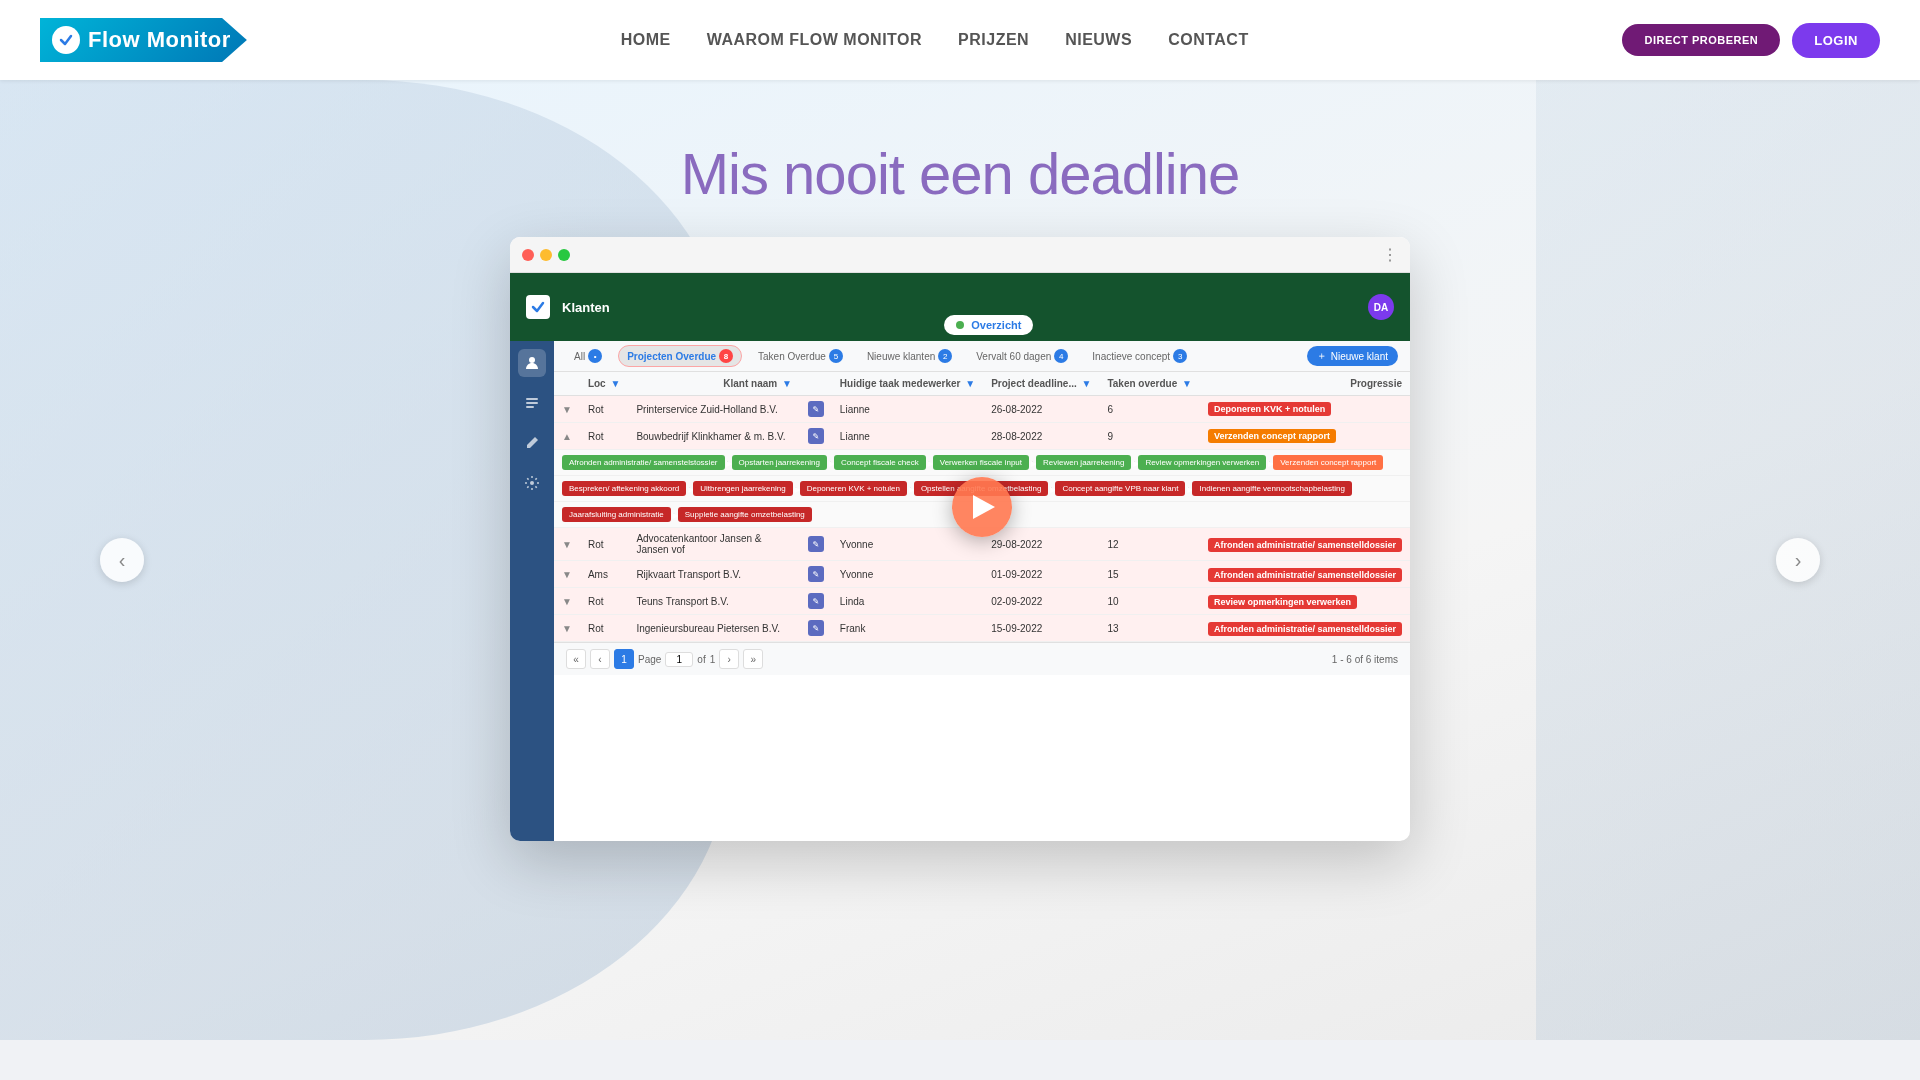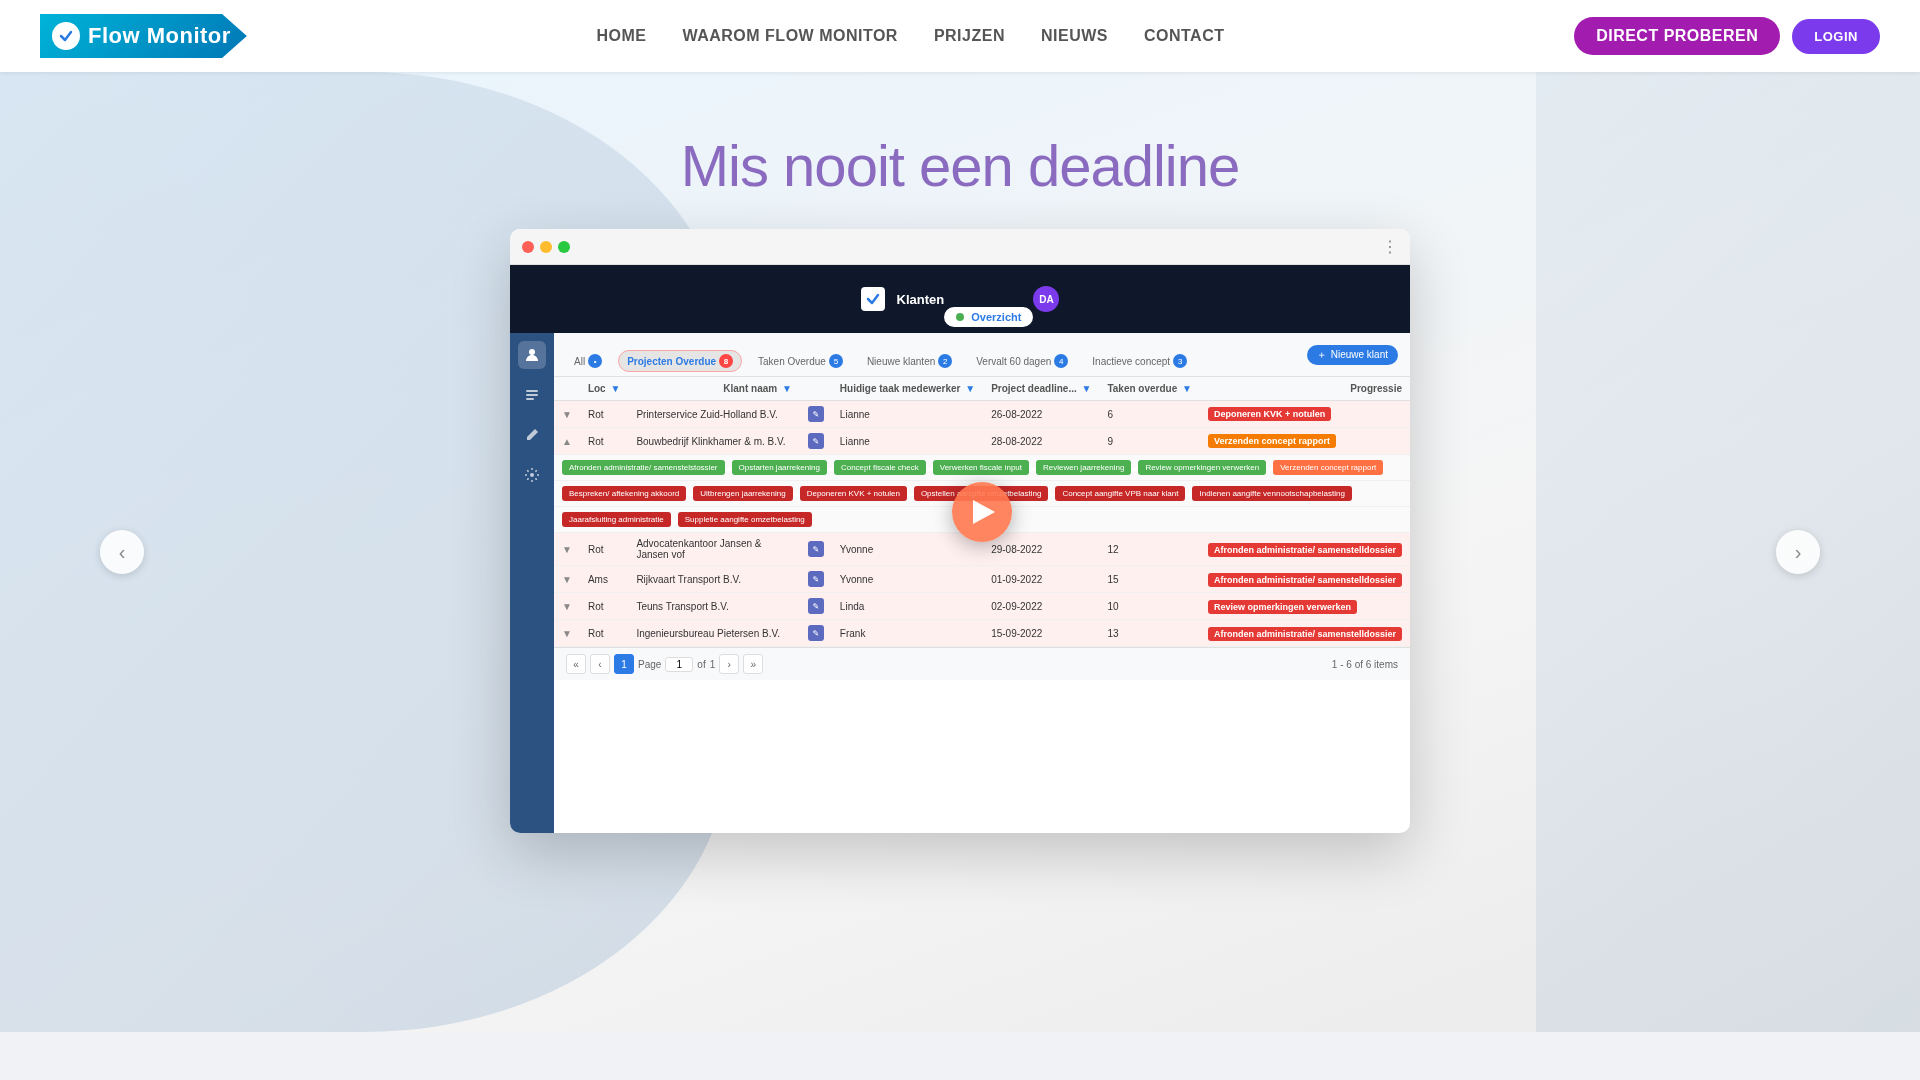--- a/index.html
+++ b/index.html
@@ -5,21 +5,21 @@
     * { box-sizing: border-box; margin: 0; padding: 0; }
     body { font-family: 'Segoe UI', Arial, sans-serif; background: #f0f2f5; overflow-x: hidden; }
 
     
     .navbar {
       background: #fff;
       display: flex;
       align-items: center;
       justify-content: space-between;
       padding: 0 40px;
-      height: 72px;
+      height: 80px;
       box-shadow: 0 1px 4px rgba(0,0,0,0.08);
       position: relative;
       z-index: 10;
     }
     .logo-wrap {
       display: flex;
       align-items: center;
       gap: 0;
     }
     .logo-shape {
@@ -59,26 +59,26 @@
       letter-spacing: 0.5px;
       text-transform: uppercase;
     }
 
     .nav-actions {
       display: flex;
       align-items: center;
       gap: 12px;
     }
     .btn-try {
-      background: #a21caf;
+      background: #701a75;
       color: #fff;
       border: none;
       border-radius: 24px;
       padding: 10px 22px;
-      font-size: 16px;
+      font-size: 11px;
       font-weight: 700;
       cursor: pointer;
       text-transform: uppercase;
       letter-spacing: 0.5px;
     }
     .btn-login {
       background: #7c3aed;
       color: #fff;
       border: none;
       border-radius: 24px;
@@ -173,24 +173,24 @@
     }
     .traffic-lights { display: flex; gap: 6px; }
     .tl { width: 12px; height: 12px; border-radius: 50%; }
     .tl-red { background: #ff5f57; }
     .tl-yellow { background: #febc2e; }
     .tl-green { background: #28c840; }
     .app-menu-dots { color: #888; font-size: 16px; cursor: pointer; }
 
     
     .app-header {
-      background: #0f172a;
-      display: flex;
-      align-items: center;
-      justify-content: center;
+      background: #14532d;
+      display: flex;
+      align-items: center;
+      justify-content: space-between;
       padding: 6px 16px;
       color: #fff;
     }
     .app-header-left { display: flex; align-items: center; gap: 12px; }
     .app-logo-sm {
       width: 24px; height: 24px;
       background: #fff;
       border-radius: 4px;
       display: flex; align-items: center; justify-content: center;
       color: #2c7be5;
@@ -268,21 +268,20 @@
     }
     .filter-item {
       padding: 3px 8px;
       border-radius: 12px;
       font-size: 10px;
       color: #666;
       cursor: pointer;
       display: flex;
       align-items: center;
       gap: 3px;
-      margin-top: 13px;
     }
     .filter-item.active {
       background: #e5e5e5;
       border: 1px solid #fca5a5;
       color: #2c7be5;
       font-weight: 600;
     }
     .filter-badge {
       background: #ff4444;
       color: #fff;

